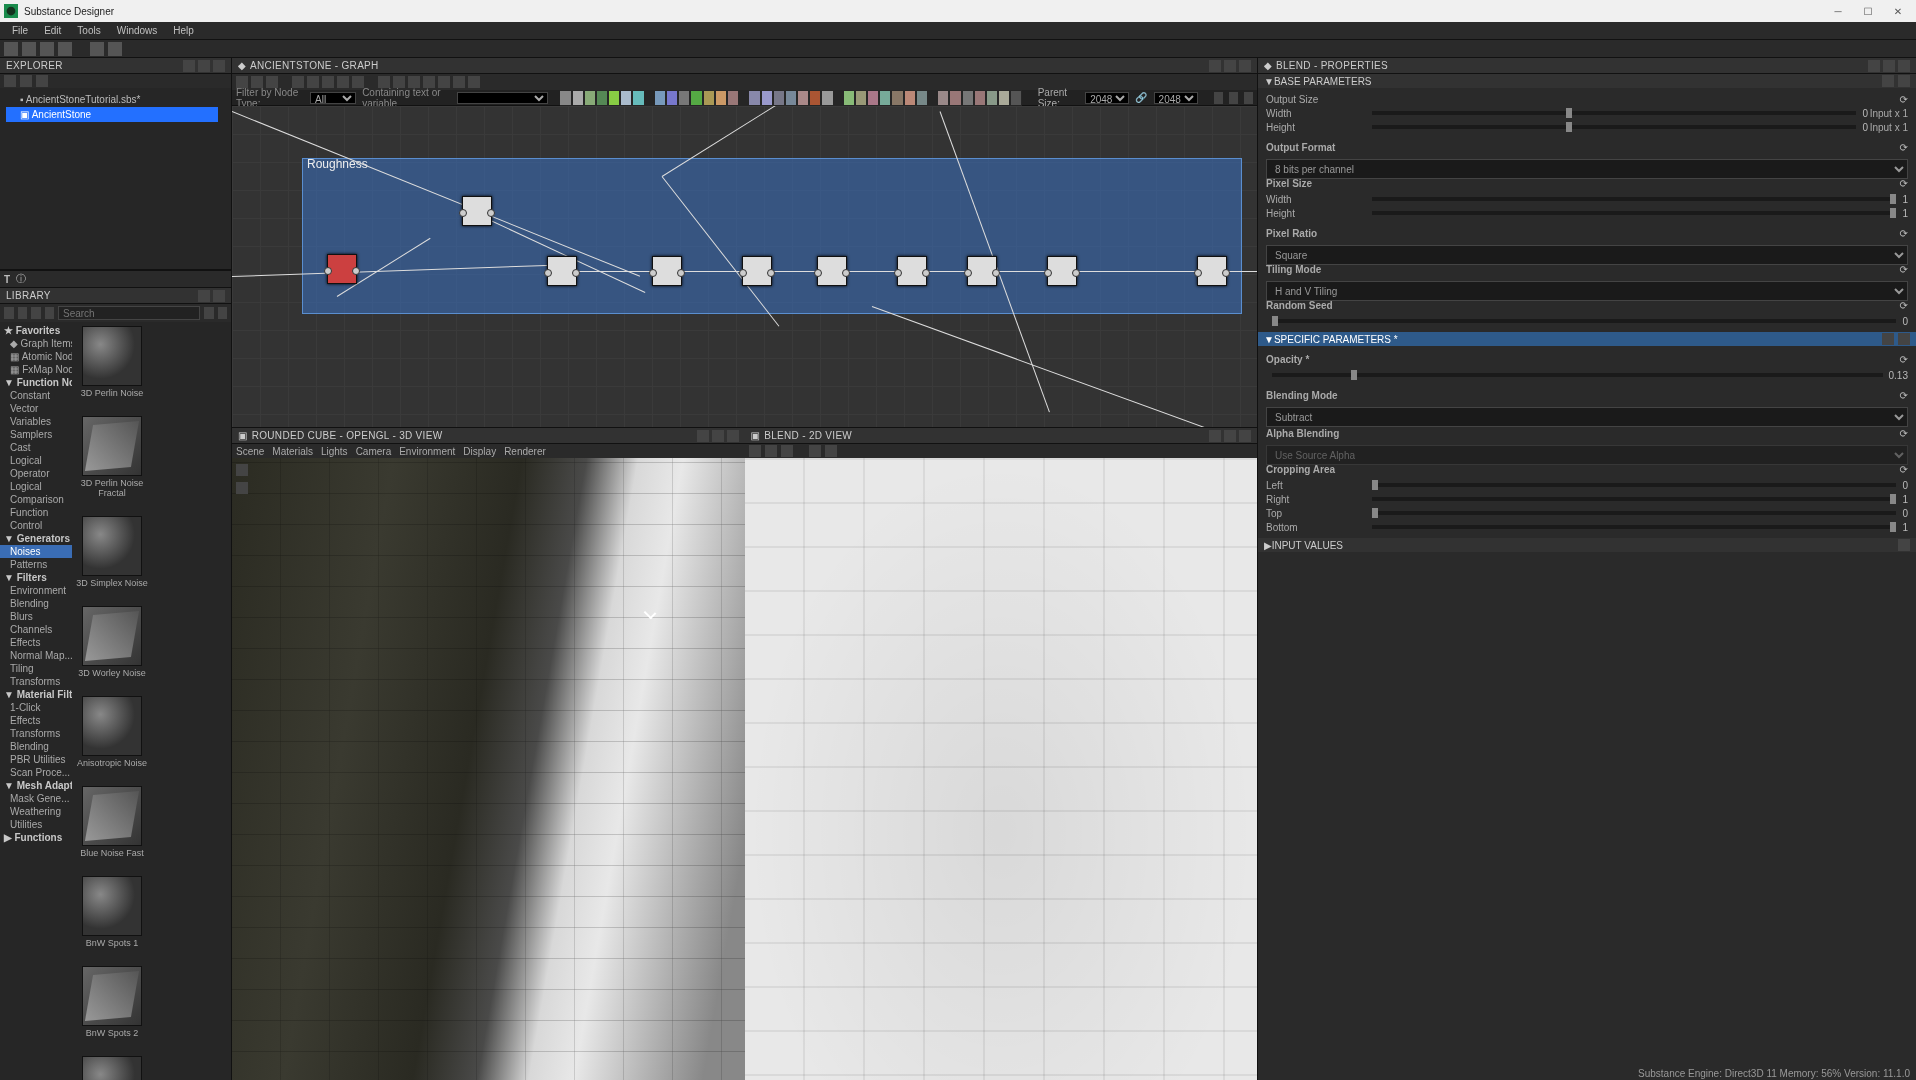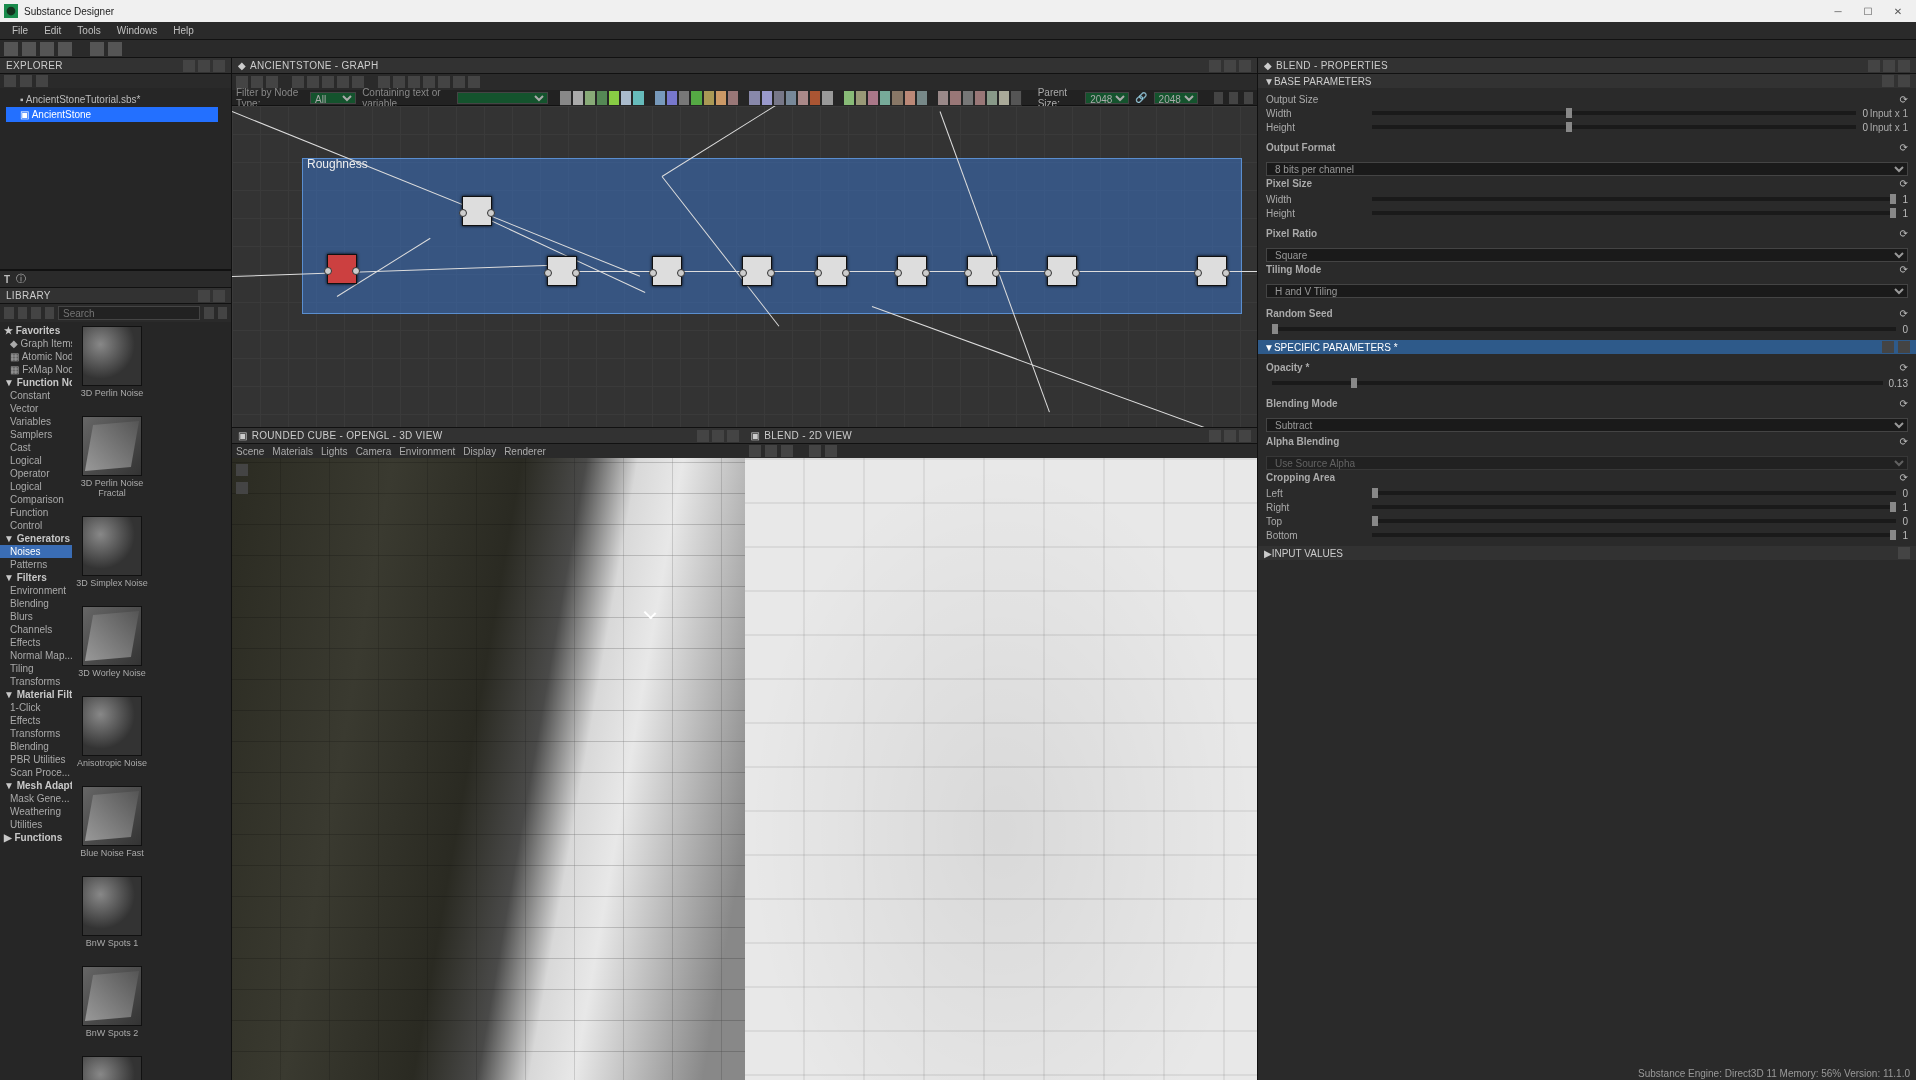--- a/index.html
+++ b/index.html
@@ -36,21 +36,21 @@
 .thumb-img.noise1 { background:radial-gradient(circle at 30% 30%,#888,#333 60%),radial-gradient(circle at 70% 70%,#777,#222 60%);}
 .thumb-img.cube::before{content:'';position:absolute;inset:6px;background:linear-gradient(45deg,#999,#555);transform:skew(-10deg,-5deg);}
 .thumb-label { text-align:center; margin-top:2px; color:#aaa; font-size:9px; }
 .identinfo { height:18px; background:#2a2a2a; border-top:1px solid #111; border-bottom:1px solid #111; display:flex; align-items:center; gap:6px; padding:0 4px; }
 
 .center { display:flex; flex-direction:column; border-right:1px solid #111; }
 .graph-panel { height:370px; display:flex; flex-direction:column; background:#262626; border-bottom:1px solid #111; }
 .graph-toolbar { height:16px; background:#2a2a2a; display:flex; align-items:center; gap:3px; padding:0 4px; }
 .gt-icon { width:12px; height:12px; background:#444; }
 .graph-filter { height:16px; background:#222; display:flex; align-items:center; gap:6px; padding:0 4px; border-bottom:1px solid #111; color:#888; }
-.gf-sel { background:#14532d; border:1px solid #444; height:12px; width:60px; color:#aaa; }
+.gf-sel { background:#000000; border:1px solid #444; height:12px; width:60px; color:#aaa; }
 .node-palette { height:22px; background:#262626; display:flex; align-items:center; gap:2px; padding:0 4px; border-bottom:1px solid #111; overflow:hidden; }
 .np-swatch { width:14px; height:14px; }
 .np-gap { width:10px; }
 .graph-canvas { flex:1; background:#333; background-image:linear-gradient(#3a3a3a 1px,transparent 1px),linear-gradient(90deg,#3a3a3a 1px,transparent 1px); background-size:28px 28px; position:relative; overflow:hidden; }
 .frame-box { position:absolute; left:70px; top:52px; width:940px; height:156px; background:#3a6db599; border:1px solid #5a8ecf; }
 .frame-title { position:absolute; top:-2px; left:4px; color:#eee; font-size:12px; }
 .node { position:absolute; width:30px; height:30px; background:#ddd; border:1px solid #111; box-shadow:0 0 3px #000; }
 .node::before,.node::after{content:'';position:absolute;width:6px;height:6px;background:#ccc;border:1px solid #333;border-radius:50%;}
 .node::before{left:-4px;top:12px;}.node::after{right:-4px;top:12px;}
 .node.input{ background:#cc4040; }
@@ -70,21 +70,21 @@
 
 .right { display:flex; flex-direction:column; background:#2a2a2a; }
 .section-hdr { height:14px; background:#323232; color:#ccc; padding:2px 6px; font-size:10px; text-transform:uppercase; display:flex; align-items:center; }
 .section-hdr .r{margin-left:auto;display:flex;gap:4px;}
 .prop-group { padding:4px 8px; }
 .prop-row { display:flex; align-items:center; height:14px; color:#aaa; }
 .prop-row .lbl { width:100px; }
 .prop-row .val { margin-left:auto; color:#bbb; }
 .slider { flex:1; height:4px; background:#1a1a1a; position:relative; margin:0 6px; }
 .slider .handle { position:absolute; width:6px; height:10px; background:#888; top:-3px; }
-.dk-select { width:100%; height:14px; background:#1a1a1a; border:1px solid #444; color:#999; padding:0 4px;margin-top:12px; }
+.dk-select { width:100%; height:20px; background:#1a1a1a; border:1px solid #444; color:#999; padding:0 4px;margin-top:12px; }
 .statusbar { height:14px; background:#222; color:#999; display:flex; align-items:center; padding:0 6px; border-top:1px solid #111; }
 .statusbar .r{margin-left:auto;}
 </style>
 </head>
 <body>
 
 <div class="titlebar">
   <svg class="titlebar-logo" viewBox="0 0 16 16">
       <rect width="16" height="16" fill="#1a8b4c"></rect>
       <circle cx="8" cy="8" r="5" fill="#15331f"></circle>
@@ -507,21 +507,21 @@
       <div class="prop-row">
           <select class="dk-select"><option>Square</option></select>
         </div>
       <div class="prop-row" style="height:18px;margin-top:4px">
           <span class="lbl" style="font-weight:bold">Tiling Mode</span>
           <span class="val">⟳</span>
         </div>
       <div class="prop-row">
           <select class="dk-select"><option>H and V Tiling</option></select>
         </div>
-      <div class="prop-row" style="height:18px;margin-top:12px">
+      <div class="prop-row" style="height:18px;margin-top:4px">
           <span class="lbl" style="font-weight:bold">Random Seed</span>
           <span class="val">⟳</span>
         </div>
       <div class="prop-row">
           <div class="slider">
             <div class="handle" style="left:0"></div>
           </div>
           <span class="val">0</span>
         </div>
     </div>

